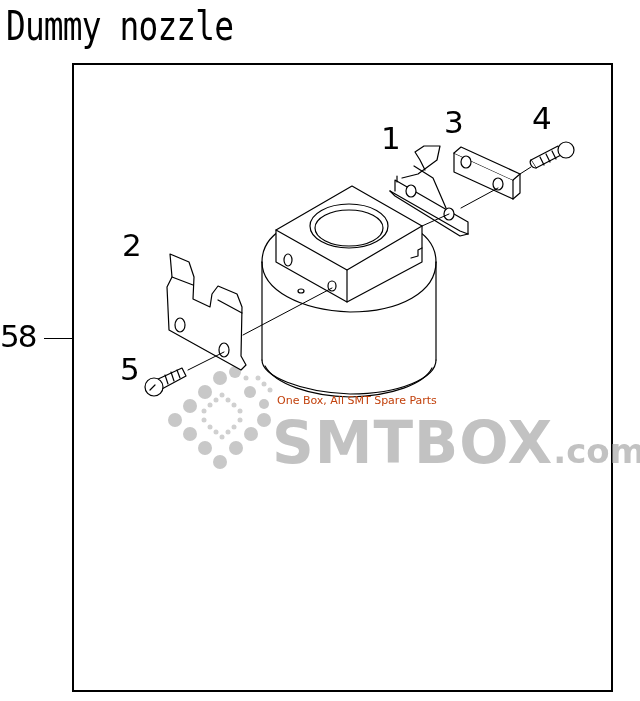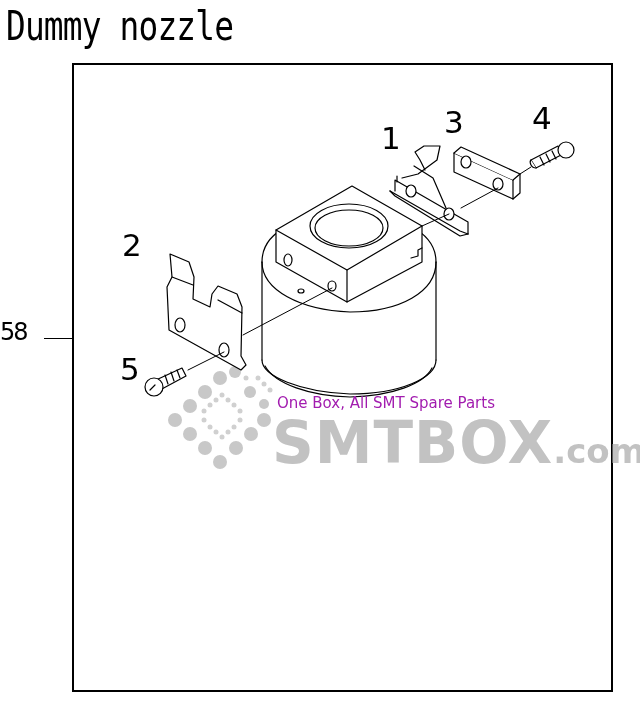--- a/index.html
+++ b/index.html
@@ -1,23 +1,23 @@
 <!DOCTYPE html>
 <html><head>
 <meta charset="utf-8">
 <style>
   html, body { margin: 0; padding: 0; background: #ffffff; }
   body { width: 640px; height: 701px; position: relative; overflow: hidden; font-family: "DejaVu Sans Mono", monospace; }
   .title { position: absolute; left: 6px; top: -2px; font-family: "DejaVu Sans Mono", monospace; font-size: 40px; color: #000; letter-spacing: -1px; transform: scaleX(0.82); transform-origin: left top; line-height: 56px; }
   .frame { position: absolute; left: 72px; top: 63px; width: 541px; height: 629px; border: 2px solid #000; box-sizing: border-box; }
-  .ref-label { position: absolute; left: 0px; top: 318px; font-family: "DejaVu Sans", sans-serif; font-size: 24px; color: #000; letter-spacing: -2px; }
+  .ref-label { position: absolute; left: 0px; top: 318px; font-family: "DejaVu Sans", sans-serif; font-size: 31px; color: #000; letter-spacing: -2px; }
   .leader { position: absolute; left: 44px; top: 338px; width: 28px; height: 0; border-top: 1.5px solid #000; }
   svg.drawing { position: absolute; left: 0; top: 0; }
   .callout { font-family: "DejaVu Sans", sans-serif; font-size: 31px; fill: #000; }
-  .wm-tag { position: absolute; left: 277px; top: 394px; font-family: "DejaVu Sans", sans-serif; font-size: 15px; color: #a21caf; }
+  .wm-tag { position: absolute; left: 277px; top: 394px; font-family: "DejaVu Sans", sans-serif; font-size: 11px; color: #c2410c; }
   .wm-brand { position: absolute; left: 272px; top: 410px; font-family: "DejaVu Sans", sans-serif; font-weight: bold; font-size: 58px; color: #c2c2c2; letter-spacing: 1px; line-height: 66px; transform: scaleX(1.0); }
   .wm-brand .dotcom { font-size: 34px; font-weight: bold; letter-spacing: 0px; }
 </style>
 </head>
 <body>
 
 <div class="title">Dummy nozzle</div>
 
 <div class="ref-label">58</div>
 <div class="leader"></div>

